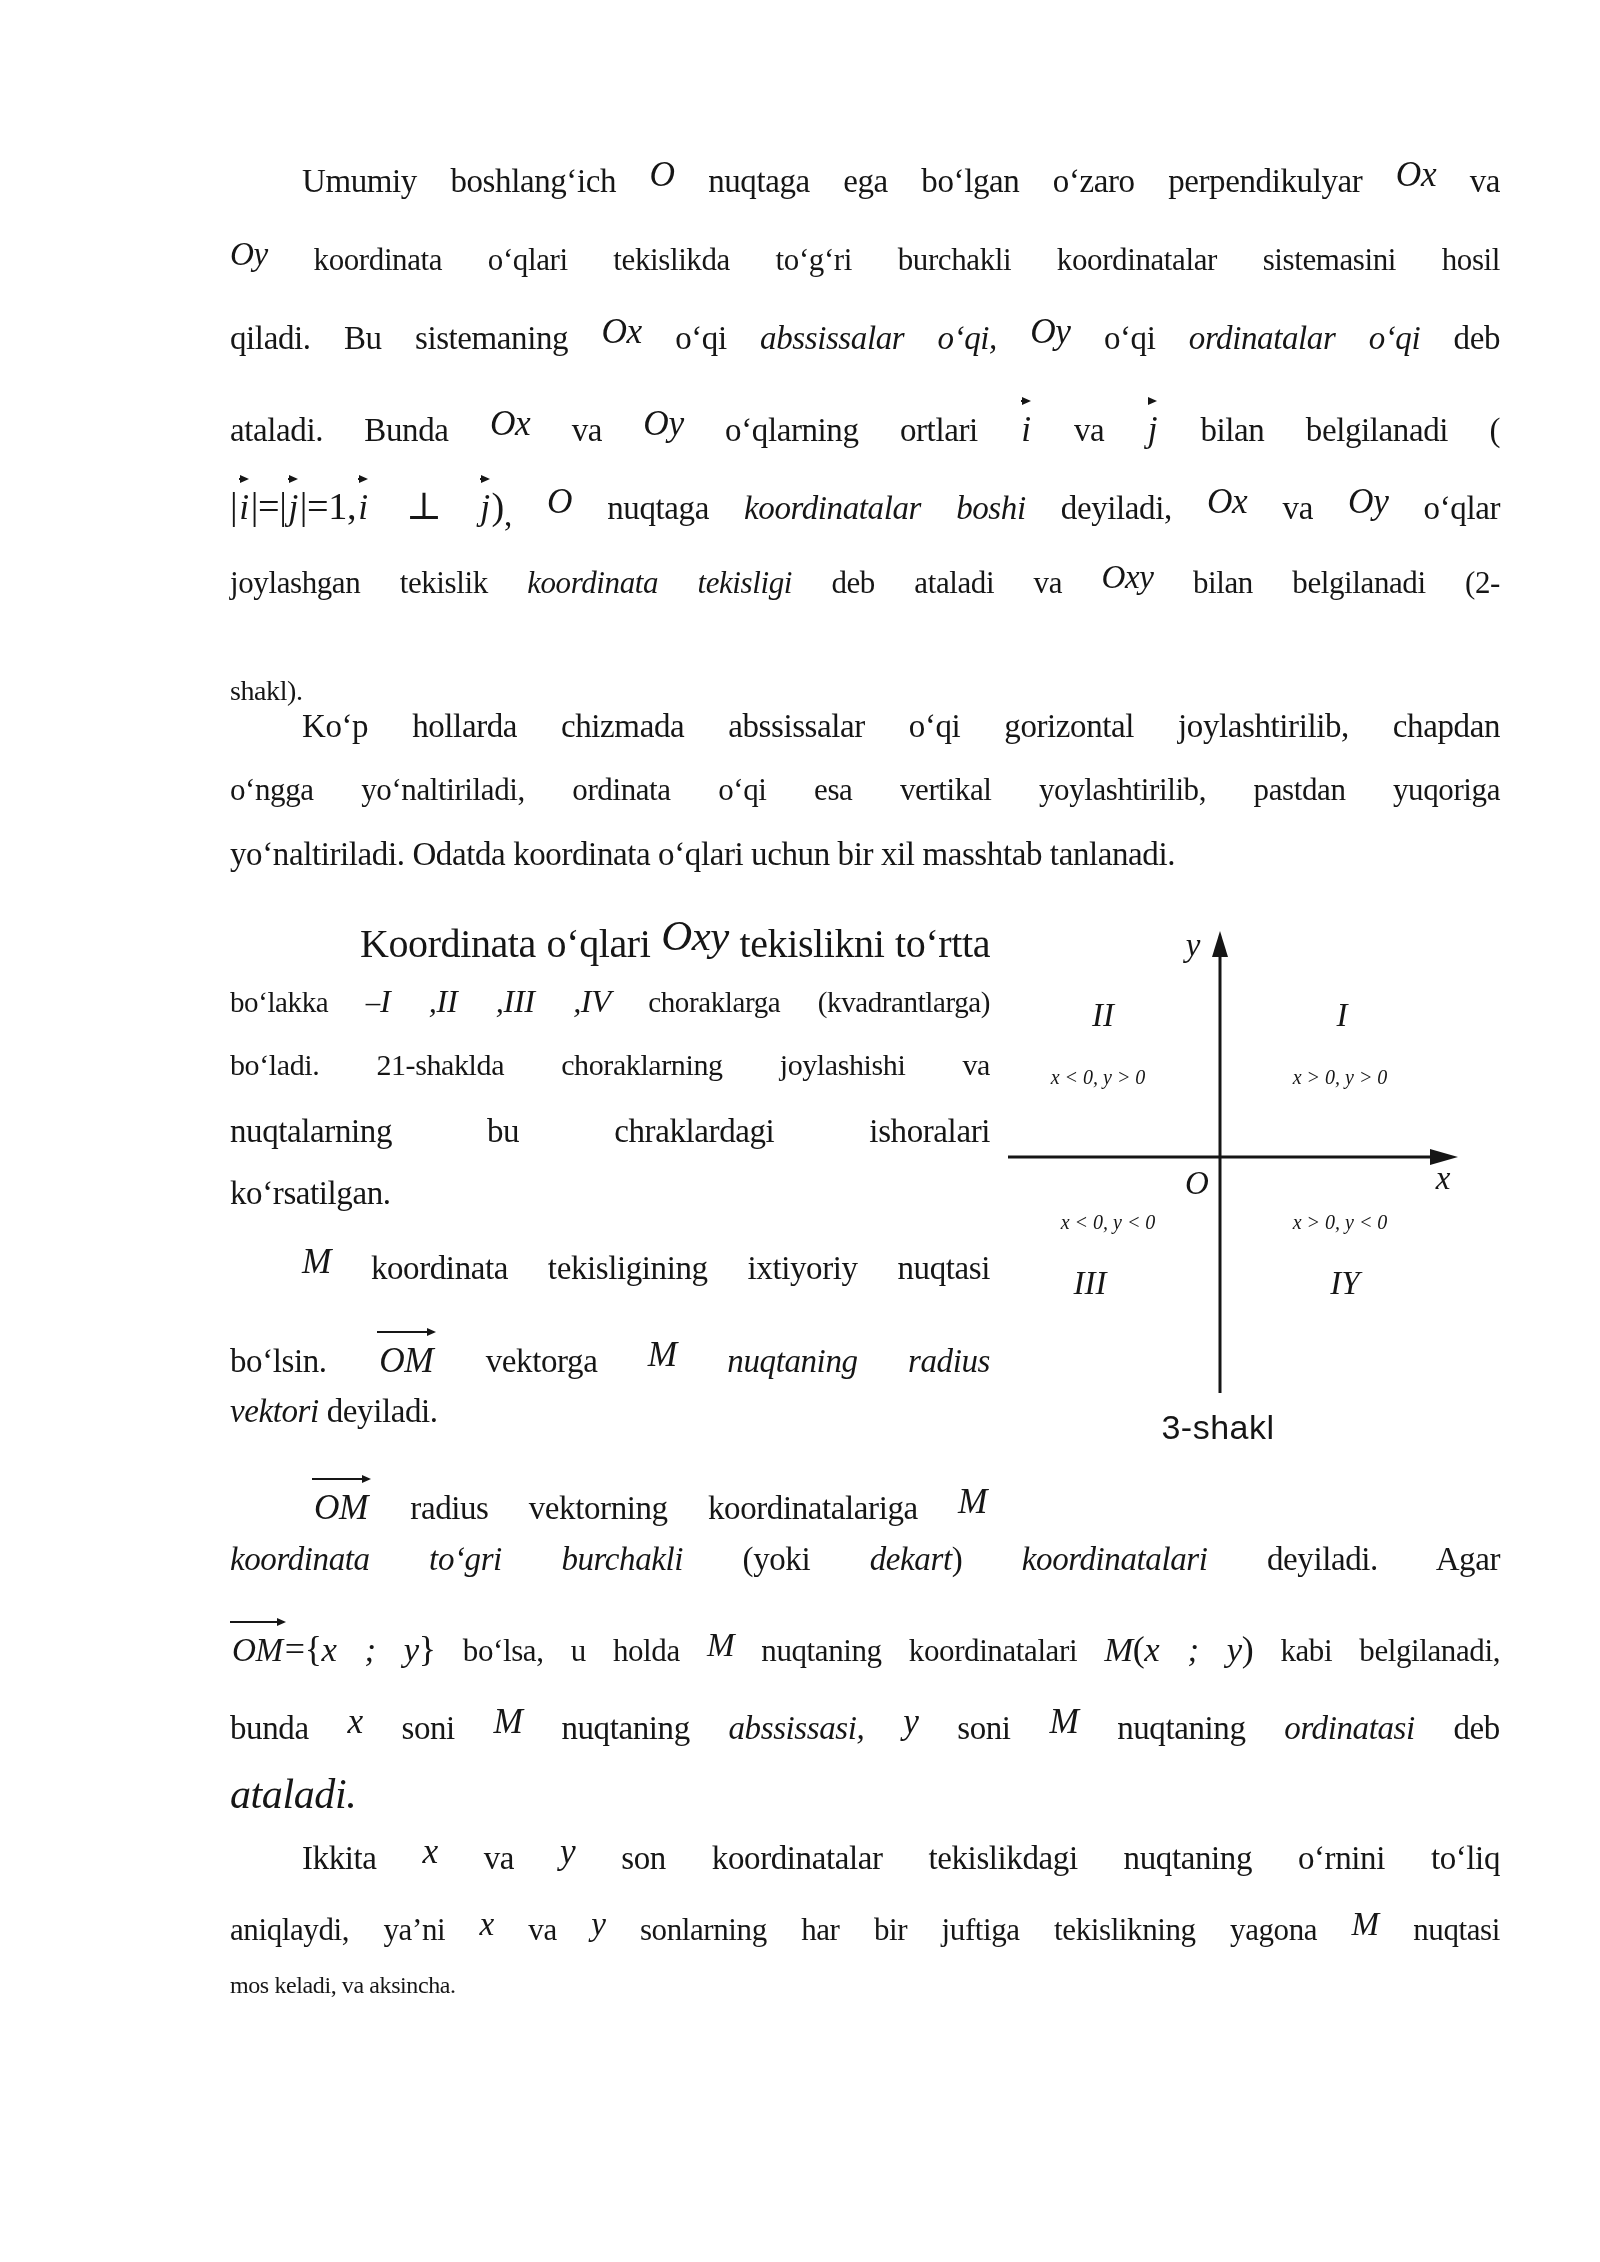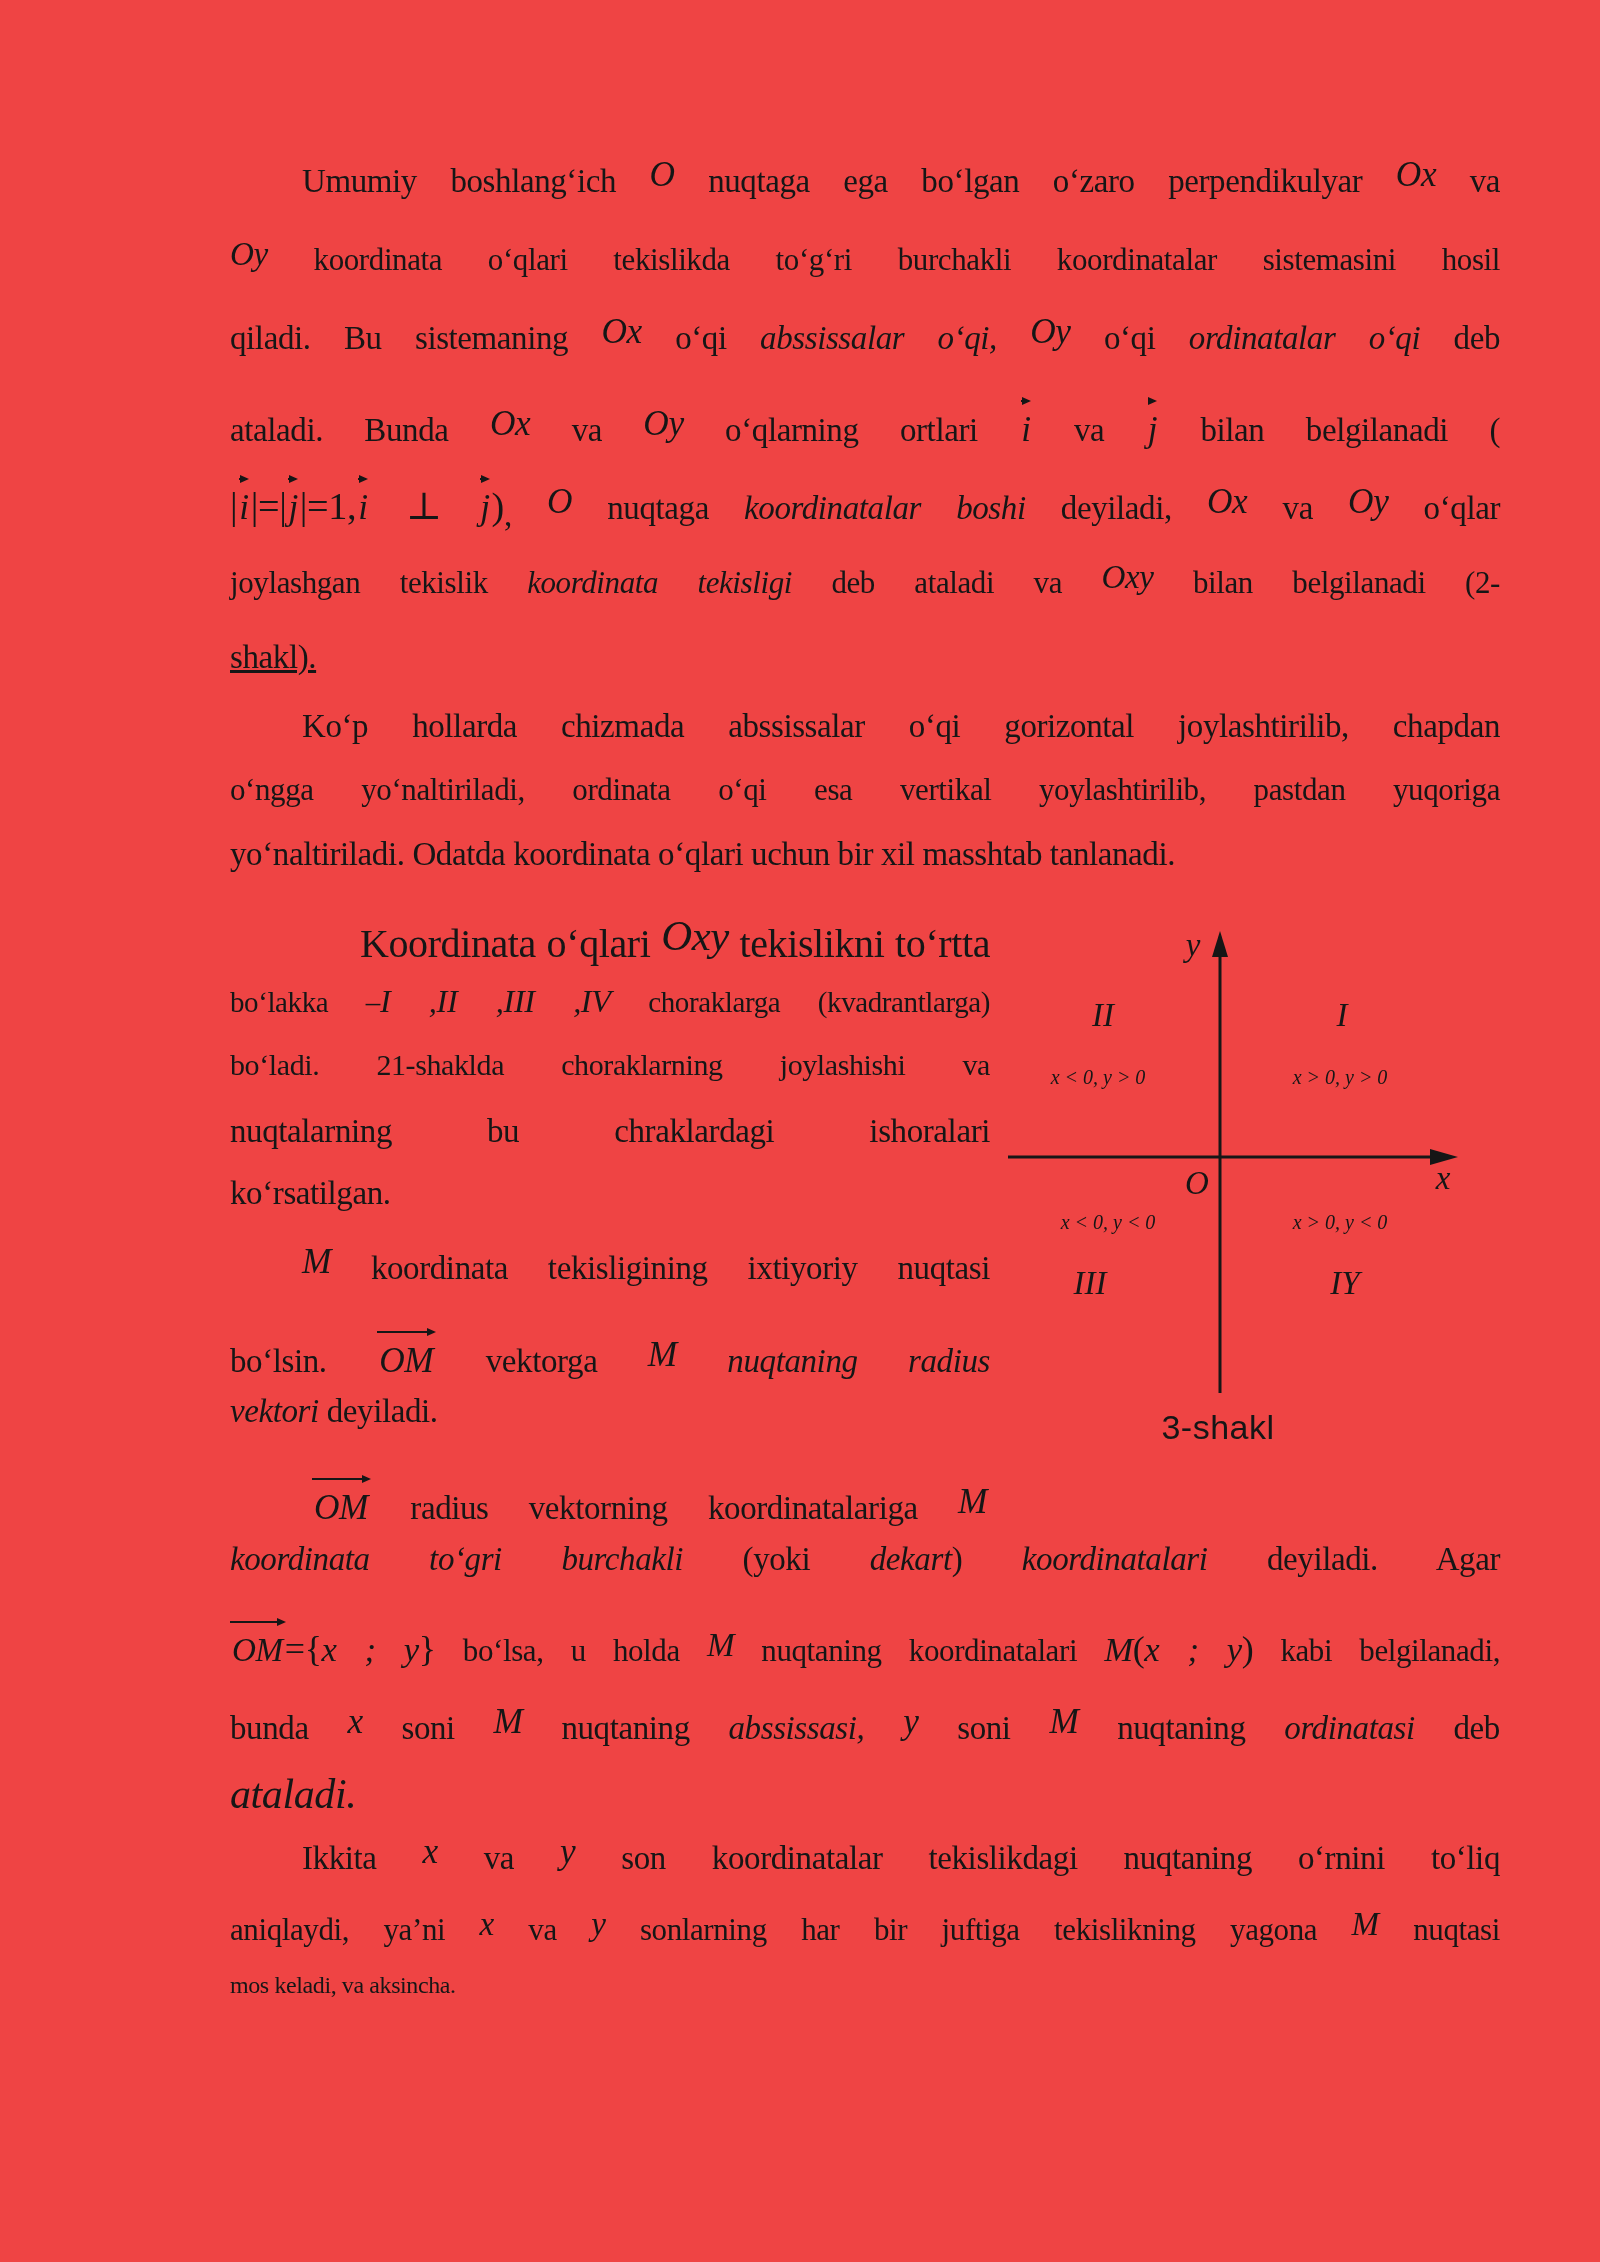--- a/index.html
+++ b/index.html
@@ -1,16 +1,16 @@
 <!DOCTYPE html>
 <html><head>
 <meta charset="utf-8">
 <style>
   html,body{margin:0;padding:0;background:#e8e8e8;}
-  .page{position:relative;width:1600px;height:2262px;background:#ef4444;margin:0 auto;overflow:hidden;
+  .page{position:relative;width:1600px;height:2262px;background:#ffffff;margin:0 auto;overflow:hidden;
         font-family:"Liberation Serif","DejaVu Serif",serif;color:#161616;}
   
   .line{position:absolute;line-height:1.3;letter-spacing:-0.4px;white-space:normal;}
   .line.just{text-align:justify;text-align-last:justify;}
   .sp{}
   .si{font-style:italic;}
   .sm{font-style:italic;font-size:1.07em;position:relative;top:-0.16em;}
   .ssub{position:relative;top:0.22em;}
   .sfm{font-size:1.16em;font-family:"Liberation Serif","DejaVu Serif","DejaVu Sans",serif;}
   .sfi{font-size:1.12em;font-style:italic;}
@@ -32,21 +32,21 @@
 
 <div class="page">
 
   <div id="text-layer">
       <div class="line just" style="top: 158px; left: 302px; width: 1198px; font-size: 33px;"><span class="sp">Umumiy boshlang‘ich </span><span class="sm">O</span><span class="sp"> nuqtaga ega bo‘lgan o‘zaro perpendikulyar </span><span class="sm">Ox</span><span class="sp"> va</span></div>
       <div class="line just" style="top: 237px; left: 230px; width: 1270px; font-size: 31px;"><span class="sm">Oy</span><span class="sp"> koordinata o‘qlari tekislikda to‘g‘ri burchakli koordinatalar sistemasini hosil</span></div>
       <div class="line just" style="top: 315px; left: 230px; width: 1270px; font-size: 33px;"><span class="sp">qiladi. Bu sistemaning </span><span class="sm">Ox</span><span class="sp"> o‘qi </span><span class="si">abssissalar o‘qi,</span><span class="sp"> </span><span class="sm">Oy</span><span class="sp"> o‘qi </span><span class="si">ordinatalar o‘qi</span><span class="sp"> deb</span></div>
       <div class="line just" style="top: 397px; left: 230px; width: 1270px; font-size: 33px;"><span class="sp">ataladi. Bunda </span><span class="sm">Ox</span><span class="sp"> va </span><span class="sm">Oy</span><span class="sp"> o‘qlarning ortlari </span><span class="sv"><span class="arr"></span><span>i</span></span><span class="sp"> va </span><span class="sv"><span class="arr"></span><span>j</span></span><span class="sp"> bilan belgilanadi (</span></div>
       <div class="line just" style="top: 475px; left: 230px; width: 1270px; font-size: 33px;"><span class="sfm">|</span><span class="sv"><span class="arr"></span><span>i</span></span><span class="sfm">|=|</span><span class="sv"><span class="arr"></span><span>j</span></span><span class="sfm">|=1,</span><span class="sv"><span class="arr"></span><span>i</span></span><span class="sfm"> ⊥ </span><span class="sv"><span class="arr"></span><span>j</span></span><span class="sfm">)</span><span class="ssub">, </span><span class="sm">O</span><span class="sp"> nuqtaga </span><span class="si">koordinatalar boshi</span><span class="sp"> deyiladi, </span><span class="sm">Ox</span><span class="sp"> va </span><span class="sm">Oy</span><span class="sp"> o‘qlar</span></div>
       <div class="line just" style="top: 560px; left: 230px; width: 1270px; font-size: 31px;"><span class="sp">joylashgan tekislik </span><span class="si">koordinata tekisligi</span><span class="sp"> deb ataladi va </span><span class="sm">Oxy</span><span class="sp"> bilan belgilanadi (2-</span></div>
-      <div class="line" style="top: 636px; left: 230px; width: 1270px; font-size: 33px; text-decoration: underline;"><span class="sp">shakl).</span></div>
+      <div class="line" style="top: 673px; left: 230px; width: 1270px; font-size: 28px;"><span class="sp">shakl).</span></div>
       <div class="line just" style="top: 705px; left: 302px; width: 1198px; font-size: 33px;"><span class="sp">Ko‘p hollarda chizmada abssissalar o‘qi gorizontal joylashtirilib, chapdan</span></div>
       <div class="line just" style="top: 770px; left: 230px; width: 1270px; font-size: 31px;"><span class="sp">o‘ngga yo‘naltiriladi, ordinata o‘qi esa vertikal yoylashtirilib, pastdan yuqoriga</span></div>
       <div class="line" style="top: 833px; left: 230px; width: 1270px; font-size: 33px;"><span class="sp">yo‘naltiriladi. Odatda koordinata o‘qlari uchun bir xil masshtab tanlanadi.</span></div>
       <div class="line just" style="top: 915px; left: 360px; width: 630px; font-size: 40px;"><span class="sp">Koordinata o‘qlari </span><span class="sm">Oxy</span><span class="sp"> tekislikni to‘rtta</span></div>
       <div class="line just" style="top: 980px; left: 230px; width: 760px; font-size: 29px;"><span class="sp">bo‘lakka –</span><span class="sfi">I ,II ,III ,IV</span><span class="sp"> choraklarga (kvadrantlarga)</span></div>
       <div class="line just" style="top: 1045px; left: 230px; width: 760px; font-size: 30px;"><span class="sp">bo‘ladi. 21-shaklda choraklarning joylashishi va</span></div>
       <div class="line just" style="top: 1110px; left: 230px; width: 760px; font-size: 33px;"><span class="sp">nuqtalarning bu chraklardagi ishoralari</span></div>
       <div class="line" style="top: 1172px; left: 230px; width: 760px; font-size: 33px;"><span class="sp">ko‘rsatilgan.</span></div>
       <div class="line just" style="top: 1245px; left: 302px; width: 688px; font-size: 33px;"><span class="sm">M</span><span class="sp"> koordinata tekisligining ixtiyoriy nuqtasi</span></div>
       <div class="line just" style="top: 1328px; left: 230px; width: 760px; font-size: 33px;"><span class="sp">bo‘lsin. </span><span class="sv wide"><span class="arr"></span><span>OM</span></span><span class="sp"> vektorga </span><span class="sm">M</span><span class="sp"> </span><span class="si">nuqtaning radius</span></div>

